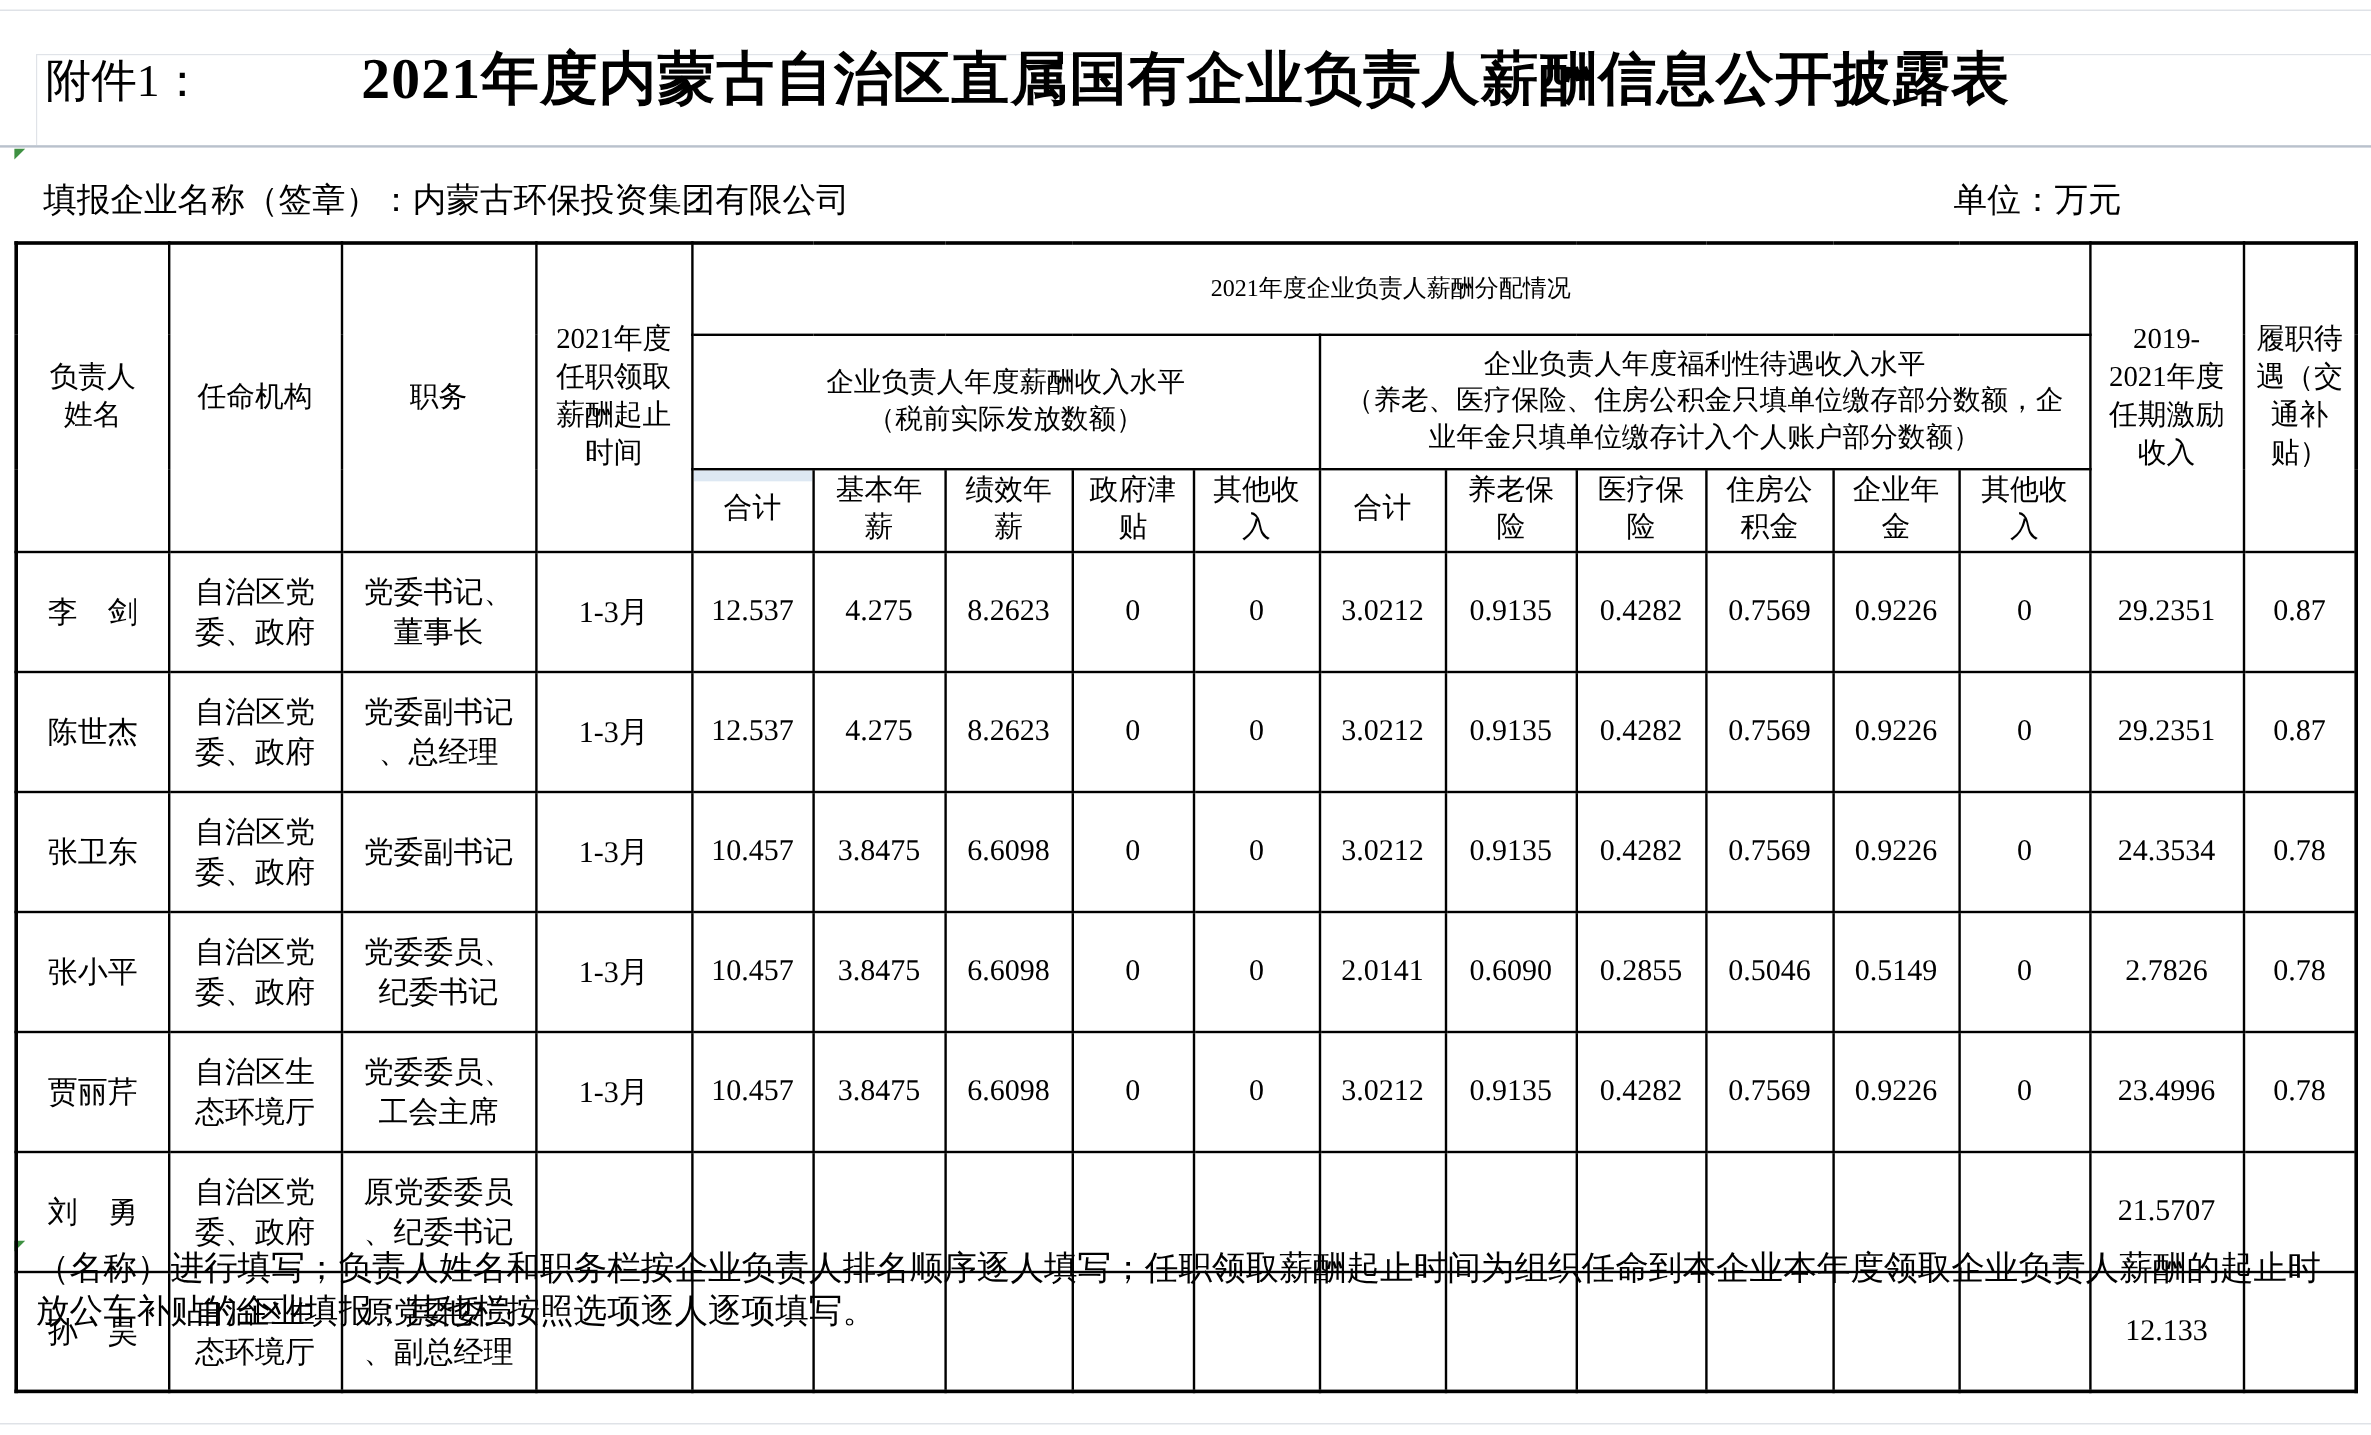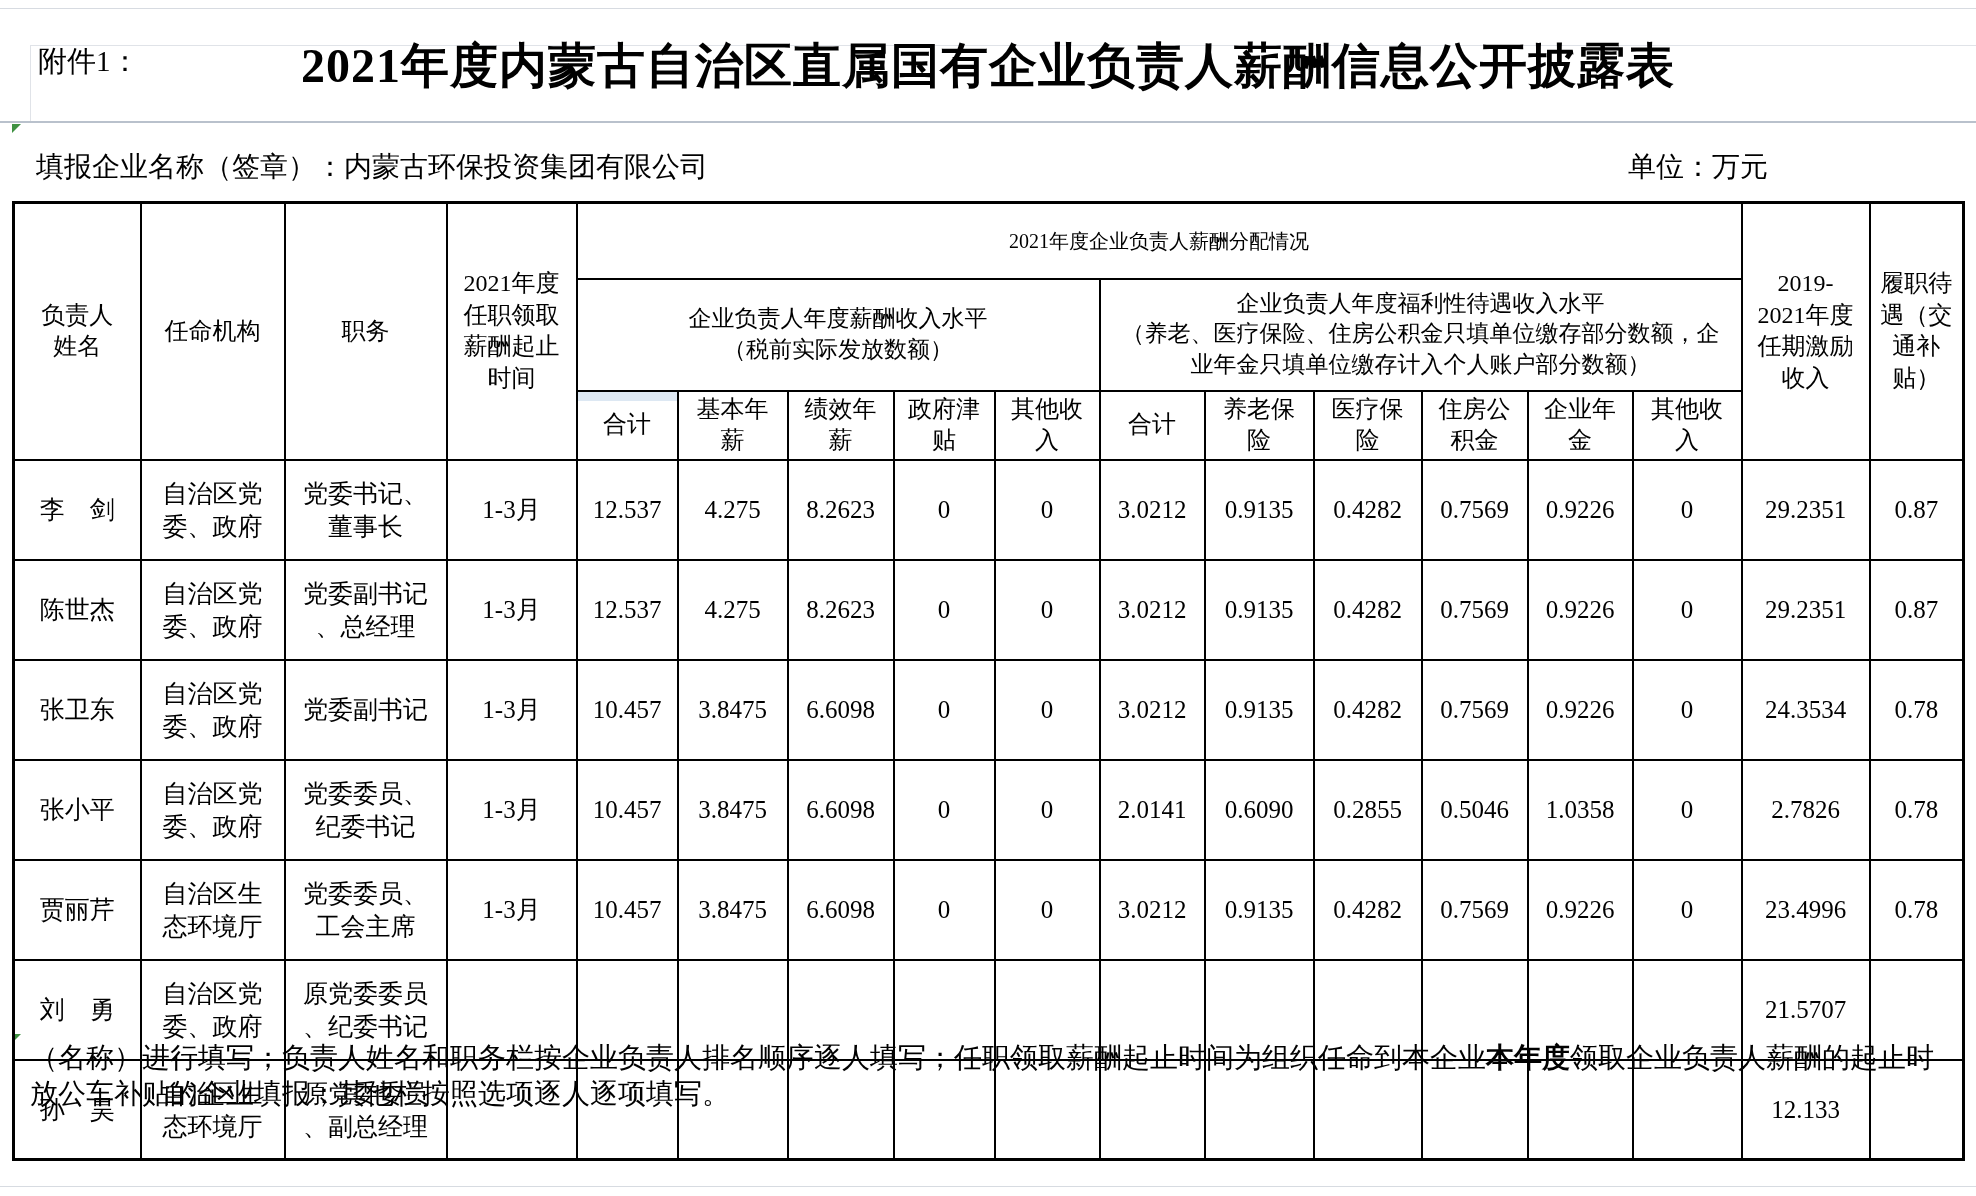--- a/index.html
+++ b/index.html
@@ -19,21 +19,21 @@
   #gl-bottom     { left: 0;    top: 1186px; width: 1976px; height: 1px; }
 
   .comment-tri {
     position: absolute; width: 0; height: 0;
     border-top: 9px solid #3f9142;
     border-right: 9px solid transparent;
   }
   #tri-1 { left: 12px; top: 124px; }
   #tri-2 { left: 12px; top: 1034px; }
 
-  .attachment { position: absolute; left: 38px; top: 42px; font-size: 29px; }
+  .attachment { position: absolute; left: 38px; top: 42px; font-size: 38px; }
   .page-title {
     position: absolute; left: 0; top: 34px; width: 1976px;
     text-align: center; font-size: 48px; font-weight: bold;
     letter-spacing: 1px;
   }
   .company { position: absolute; left: 36px;   top: 148px; font-size: 28px; }
   .unit    { position: absolute; left: 1628px; top: 148px; font-size: 28px; }
 
   table.disclosure {
     position: absolute; left: 12px; top: 201px;
@@ -57,21 +57,21 @@
   tr.hr3 { height: 60px; }
   tbody tr { height: 100px; }
   th.hl-top { background: linear-gradient(to bottom, #dde8f3 0, #dde8f3 9px, #ffffff 9px); }
 
   .remark {
     position: absolute; left: 30px; top: 1040px; width: 1928px;
     font-size: 28px; line-height: 36px;
   }
   .remark-line { white-space: nowrap; }
   .remark-line.indent { padding-left: 38px; }
-  .remark b { font-weight: bold; }
+  .remark b { font-weight: normal; }
 </style>
 </head>
 <body>
 
 <div class="gridline" id="gl-top"></div>
 <div class="gridline" id="gl-title-h"></div>
 <div class="gridline" id="gl-title-v"></div>
 <div class="gridline" id="gl-title-bot"></div>
 <div class="gridline" id="gl-bottom"></div>
 
@@ -225,21 +225,21 @@
         <td>1-3月</td>
         <td>10.457</td>
         <td>3.8475</td>
         <td>6.6098</td>
         <td>0</td>
         <td>0</td>
         <td>2.0141</td>
         <td>0.6090</td>
         <td>0.2855</td>
         <td>0.5046</td>
-        <td>1.0358</td>
+        <td>0.5149</td>
         <td>0</td>
         <td>2.7826</td>
         <td>0.78</td>
       </tr>
       <tr>
         <td>贾丽芹</td>
         <td>自治区生
 态环境厅</td>
         <td>党委委员、
 工会主席</td>

